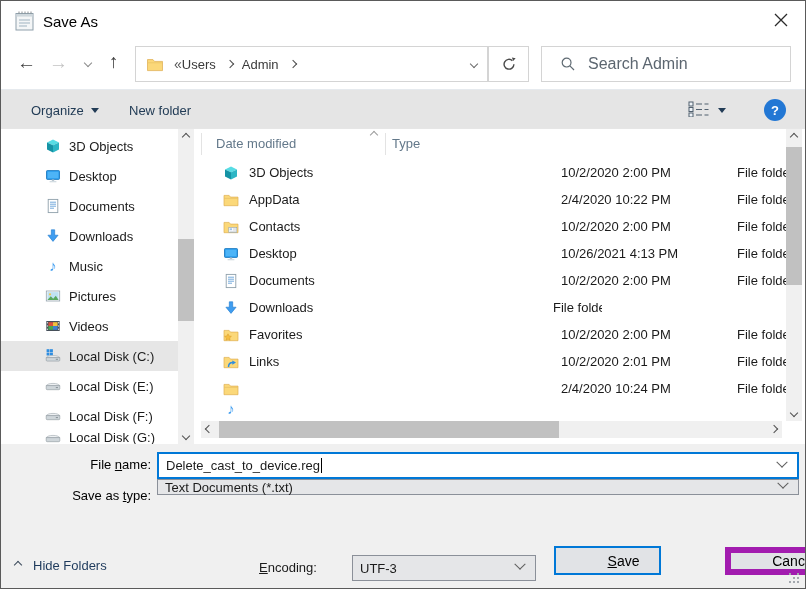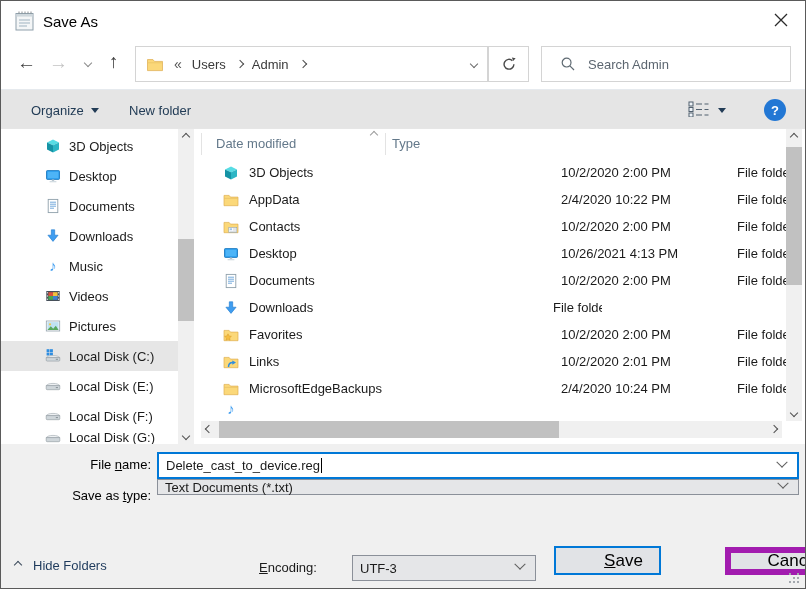--- a/index.html
+++ b/index.html
@@ -17,21 +17,21 @@
   .chv.sm{width:5px;height:5px;}
   .chv.gray{border-color:#8a8a8a;}
   .tri{display:inline-block;width:0;height:0;border-left:4px solid transparent;border-right:4px solid transparent;border-top:5px solid #223c56;}
 
   
   .titletext{font-size:15px;color:#000;}
   .navglyph{font-size:19px;color:#414141;line-height:1;}
   .navglyph.disabled{color:#c3c3c3;}
   .bar{box-sizing:border-box;border:1px solid #d4d4d4;background:#fff;}
   .crumb{color:#3a3a3a;cursor:default;}
-  .searchinput{border:none;outline:none;font-family:"Liberation Sans",sans-serif;font-size:13px;color:#333;width:185px;background:transparent;}
+  .searchinput{border:none;outline:none;font-family:"Liberation Sans",sans-serif;font-size:16px;color:#333;width:185px;background:transparent;}
   .searchinput::placeholder{color:#5c6670;opacity:1;}
 
   
   .toolbar{position:absolute;left:0;top:88px;width:806px;height:40px;background:#e5e5e5;
            border-top:1px solid #e6eaee;border-bottom:1px solid #e6e6e6;box-sizing:border-box;}
   .toolbtn{color:#223c56;font-size:13px;}
 
   
   .side{position:absolute;left:0;top:130px;width:177px;}
   .sitem{position:relative;height:30px;display:flex;align-items:center;}
@@ -61,21 +61,21 @@
   .sb .chv{border-color:#505050;}
 
   
   .panel{position:absolute;left:0;top:443px;width:806px;height:146px;background:#f0f0f0;}
   .flabel{position:absolute;width:150px;text-align:right;color:#000;}
   .mn{text-decoration:underline;}
   .fakeinput{position:absolute;box-sizing:border-box;background:#fff;border:2px solid #0078d7;display:flex;align-items:center;padding-left:7px;}
   .combo{position:absolute;box-sizing:border-box;background:#e5e6e8;border:1px solid #8b9099;display:flex;align-items:center;padding-left:7px;}
   .combo .chv,.fakeinput .chv{position:absolute;right:11px;top:50%;margin-top:-5px;transform:rotate(45deg) translate(-2px,-2px);}
   .caret{display:inline-block;width:0;height:15px;border-left:1px solid #000;margin-left:1px;}
-  .btn{position:absolute;box-sizing:border-box;display:flex;align-items:center;justify-content:center;background:#e1e3e6;font-size:17px;color:#000;padding-left:38px;}
+  .btn{position:absolute;box-sizing:border-box;display:flex;align-items:center;justify-content:center;background:#e1e3e6;font-size:14px;color:#000;padding-left:38px;}
   .btn.default{border:2px solid #0078d7;}
   .btn.normal{border:6px solid #a21caf;margin-left:44px;}
   .helpbtn{position:absolute;width:22px;height:22px;border-radius:50%;background:#2277d4;color:#fff;
            display:flex;align-items:center;justify-content:center;font-weight:bold;font-size:13px;}
   .grip{position:absolute;width:2px;height:2px;background:#a3a8ae;
         box-shadow:0 8px #a3a8ae,4px 8px #a3a8ae,8px 8px #a3a8ae,4px 4px #a3a8ae,8px 4px #a3a8ae,8px 0 #a3a8ae;}
 </style>
 </head>
 <body>
 
@@ -102,21 +102,21 @@
   <span class="abs navglyph" style="left:108px;top:51px;">↑</span>
 
   <div class="abs bar flex" style="left:134px;top:45px;width:353px;height:36px;padding:0 10px;">
     <span style="width:18px;height:15px;flex:none;">
       <svg width="18" height="15" viewBox="0 0 16 14">
           <path d="M1 2.4h5.1l1.4 1.7H15v8.6H1z" fill="#fbd879" stroke="#dfaf52" stroke-width="0.7" stroke-linejoin="round"></path>
           <path d="M1 5.4h14" stroke="#e8c265" stroke-width="0.7"></path>
         </svg>
     </span>
     <span style="margin-left:10px;color:#555;font-size:14px;">«</span>
-    <span class="crumb" style="margin-left:10px;">Users</span>
+    <span class="crumb" style="">Users</span>
     <span class="chv right sm" style="margin:0 9px 0 11px;border-color:#4a4a4a;"></span>
     <span class="crumb">Admin</span>
     <span class="chv right sm" style="margin:0 9px 0 11px;border-color:#4a4a4a;"></span>
     <span style="flex:1;"></span>
     <span class="chv down sm" style="border-color:#6a6a6a;"></span>
   </div>
 
   <div class="abs bar flex" style="left:487px;top:45px;width:41px;height:36px;justify-content:center;">
     <svg width="16" height="16" viewBox="0 0 16 16">
       <path d="M12.9 8.2a4.9 4.9 0 1 1-1.5-3.5" fill="none" stroke="#4a4a4a" stroke-width="1.4"></path>
@@ -187,45 +187,45 @@
             <path d="M6.3 1.8h3.4v5.4h3.4L8 13.4 2.9 7.2h3.4z" fill="#3f9df0" stroke="#1c79cc" stroke-width="0.6" stroke-linejoin="round"></path>
           </svg></span>
       <span class="slabel">Downloads</span>
     </div>
     <div class="sitem">
       <span class="sicon" style="color:#3f9df0;font-size:15px;line-height:16px;text-align:center;">♪</span>
       <span class="slabel">Music</span>
     </div>
     <div class="sitem">
       <span class="sicon"><svg width="16" height="16" viewBox="0 0 16 16">
+            <rect x="1.3" y="3" width="13.4" height="10" fill="#fff" stroke="#93a2ac" stroke-width="0.8"></rect>
+            <rect x="2.4" y="4.1" width="11.2" height="7.8" fill="#bfe1f2"></rect>
+            <circle cx="5" cy="6.3" r="1.1" fill="#f6c445"></circle>
+            <path d="M2.4 11.9l3.4-3.6 2.4 2.4 2.6-3 2.8 4.2z" fill="#58a85e"></path>
+          </svg></span>
+      <span class="slabel">Pictures</span>
+    </div>
+    <div class="sitem">
+      <span class="sicon"><svg width="16" height="16" viewBox="0 0 16 16">
             <rect x="1.3" y="3" width="13.4" height="10" fill="#46505a"></rect>
             <rect x="3.4" y="4.2" width="4.6" height="3.8" fill="#d8503e"></rect>
             <rect x="8" y="4.2" width="4.6" height="3.8" fill="#f2c03c"></rect>
             <rect x="3.4" y="8" width="4.6" height="3.8" fill="#4aa54f"></rect>
             <rect x="8" y="8" width="4.6" height="3.8" fill="#3f7fd0"></rect>
             <g fill="#e8e8e8">
               <rect x="1.9" y="4" width="0.9" height="1.4"></rect>
               <rect x="1.9" y="7.3" width="0.9" height="1.4"></rect>
               <rect x="1.9" y="10.6" width="0.9" height="1.4"></rect>
               <rect x="13.2" y="4" width="0.9" height="1.4"></rect>
               <rect x="13.2" y="7.3" width="0.9" height="1.4"></rect>
               <rect x="13.2" y="10.6" width="0.9" height="1.4"></rect>
             </g>
           </svg></span>
       <span class="slabel">Videos</span>
     </div>
-    <div class="sitem">
-      <span class="sicon"><svg width="16" height="16" viewBox="0 0 16 16">
-            <rect x="1.3" y="3" width="13.4" height="10" fill="#fff" stroke="#93a2ac" stroke-width="0.8"></rect>
-            <rect x="2.4" y="4.1" width="11.2" height="7.8" fill="#bfe1f2"></rect>
-            <circle cx="5" cy="6.3" r="1.1" fill="#f6c445"></circle>
-            <path d="M2.4 11.9l3.4-3.6 2.4 2.4 2.6-3 2.8 4.2z" fill="#58a85e"></path>
-          </svg></span>
-      <span class="slabel">Pictures</span>
-    </div>
     <div class="sitem sel">
       <span class="sicon"><svg width="16" height="16" viewBox="0 0 16 16">
             <g fill="#2e8de0">
               <rect x="1.6" y="1.2" width="2.9" height="2.9"></rect>
               <rect x="5" y="1.2" width="2.9" height="2.9"></rect>
               <rect x="1.6" y="4.6" width="2.9" height="2.9"></rect>
               <rect x="5" y="4.6" width="2.9" height="2.9"></rect>
             </g>
             <path d="M1.2 9.6c1.4-1.3 3-2 6.8-2s5.4.7 6.8 2z" fill="#eef1f3" stroke="#9aa4ab" stroke-width="0.6"></path>
             <path d="M1.2 9.6h13.6v2.6c0 .5-.4.9-.9.9H2.1c-.5 0-.9-.4-.9-.9z" fill="#cfd6da" stroke="#8d979e" stroke-width="0.6"></path>
@@ -355,21 +355,20 @@
         </span>
       <span class="cdate">10/2/2020 2:01 PM</span>
       <span class="ctype">File folder</span>
     </div>
     <div class="lrow">
       <span class="cname">
           <span class="ric"><svg width="16" height="16" viewBox="0 0 16 16">
               <path d="M1 3.4h5.1l1.4 1.7H15v8.6H1z" fill="#fbd879" stroke="#dfaf52" stroke-width="0.7" stroke-linejoin="round"></path>
               <path d="M1 6.4h14" stroke="#e8c265" stroke-width="0.7"></path>
             </svg></span>
-          <span class="ntext">MicrosoftEdgeBackups</span>
         </span>
       <span class="cdate">2/4/2020 10:24 PM</span>
       <span class="ctype">File folder</span>
     </div>
     <div class="lrow partial">
       <span class="cname">
           <span class="ric" style="color:#3f9df0;font-size:15px;line-height:16px;text-align:center;">♪</span>
         </span>
     </div>
   </div>

